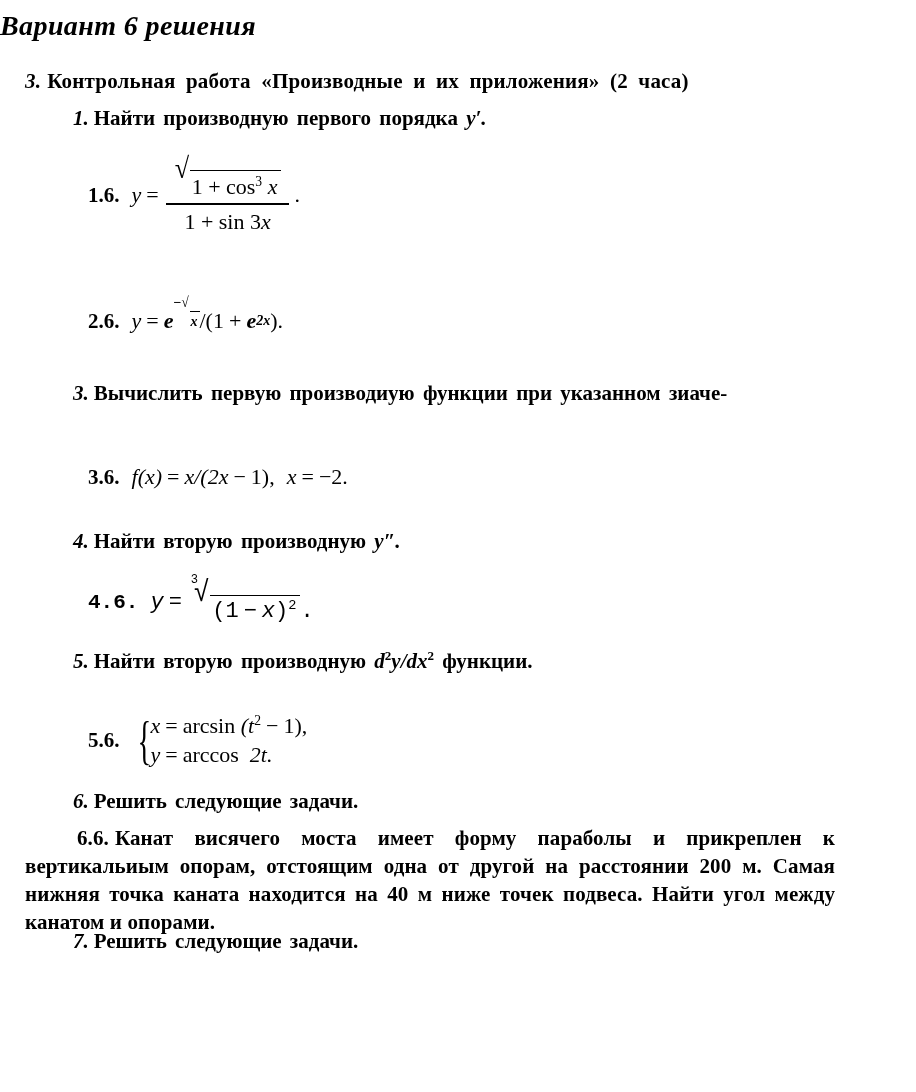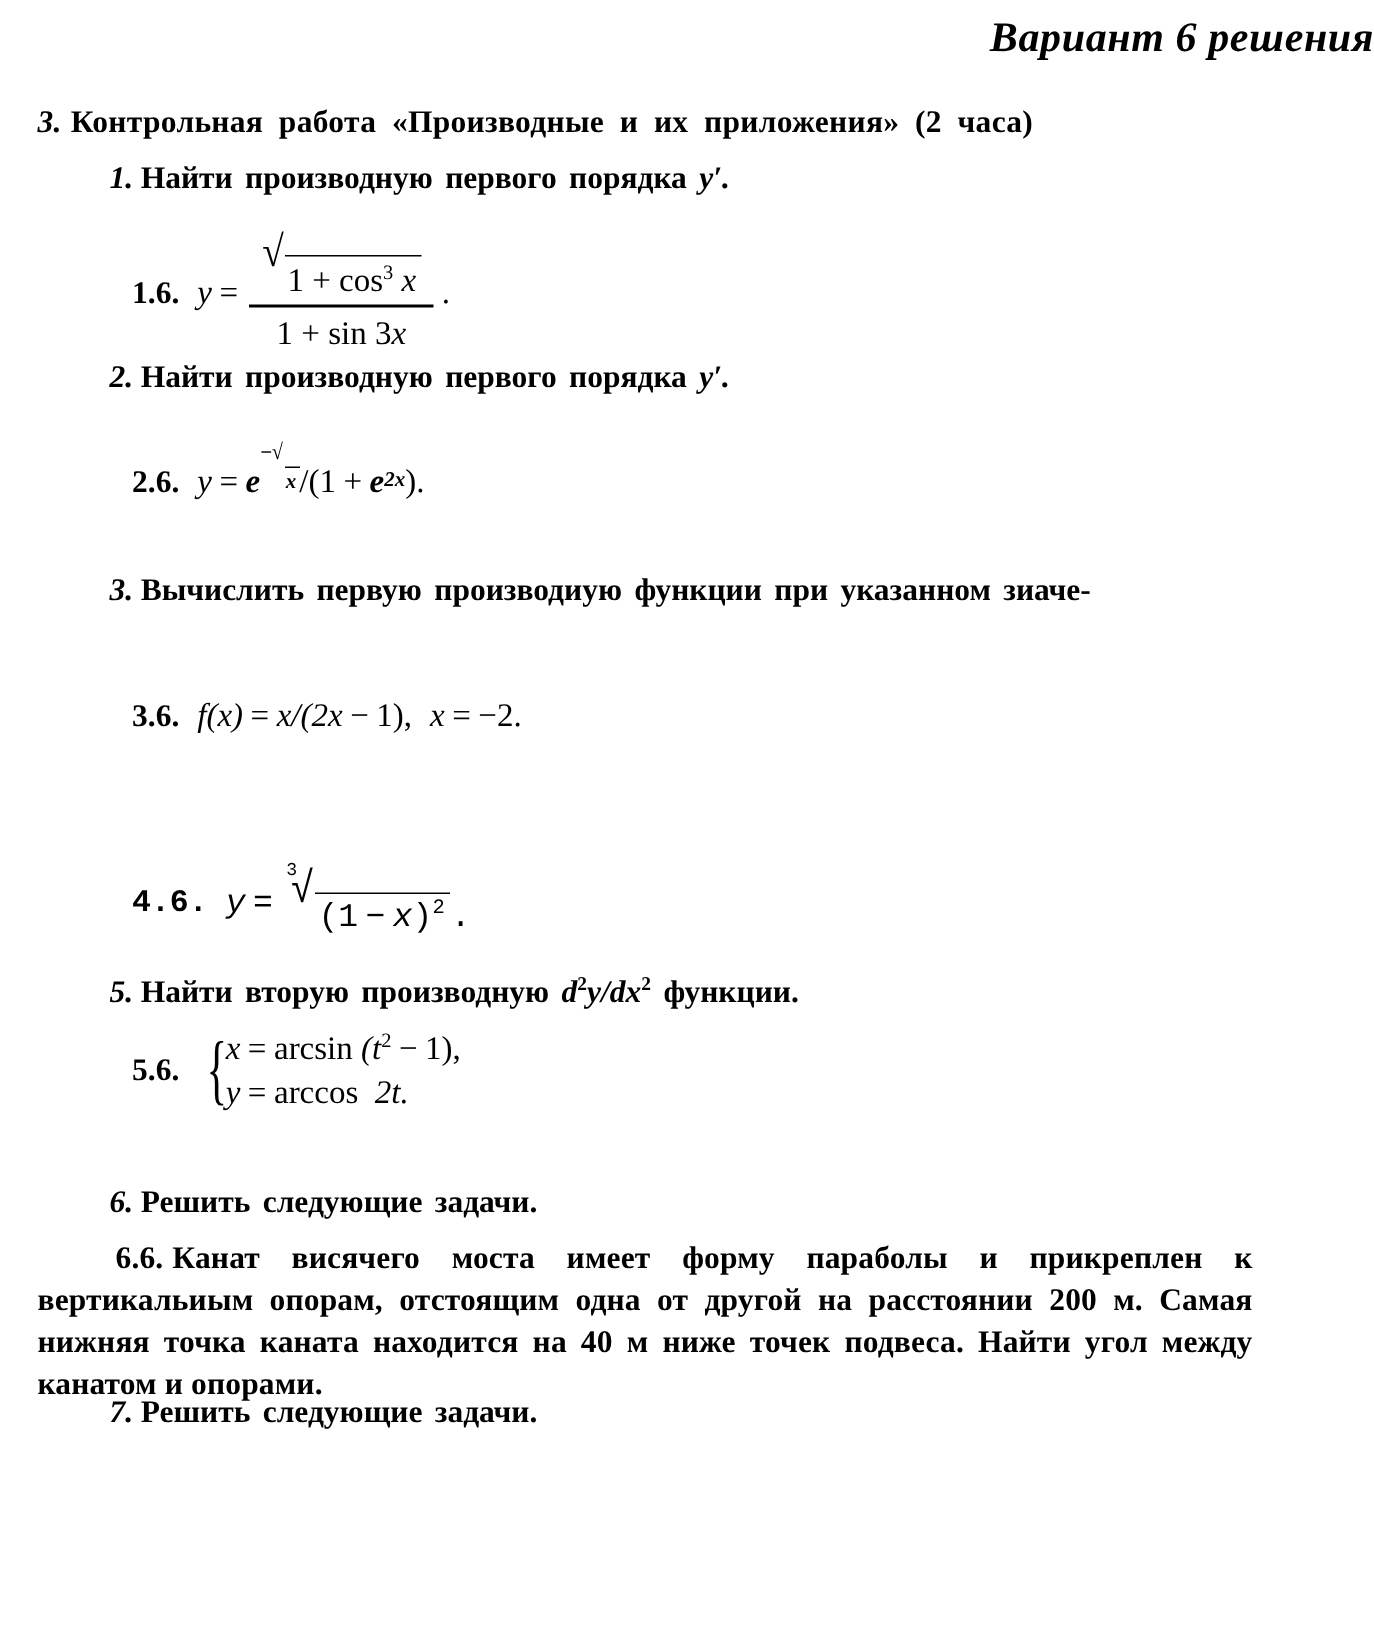--- a/index.html
+++ b/index.html
@@ -23,21 +23,21 @@
     height: 1092px;
     background: #ffffff;
   }
 
   
   .doc-title {
     position: absolute;
     left: 0;
     top: 10px;
     width: 916px;
-    text-align: right;
+    text-align: left;
     font-weight: bold;
     font-style: italic;
     font-size: 28px;
     letter-spacing: 0.4px;
   }
 
   
   .blk {
     position: absolute;
     font-size: 21px;
@@ -201,23 +201,20 @@
         <span class="radical">
           <span class="rsign">√</span>
           <span class="rbody"><span class="mrm">1 + cos</span><sup class="exp">3</sup>&nbsp;<span class="mi">x</span></span>
         </span>
       </span>
       <span class="den-part"><span class="mrm" style="font-style:normal;">1 + sin 3</span><span class="mi">x</span></span>
     </span>
     <span style="font-size:22px; padding-left:3px;">.</span>
   </div>
 
-  <div class="blk item-head spread2" style="left:73px; top:238px;">
-    <span class="inum">2.</span><span>Найти производную первого порядка</span>&nbsp;<span class="mi">y′.</span>
-  </div>
 
   <div class="blk math" style="left:88px; top:303px;">
     <span class="mlabel">2.6.</span>
     <span class="mi" style="font-size:22px;">y</span>
     <span class="mop" style="font-size:22px;">=</span>
     <span class="mi" style="font-size:22px; font-weight:bold;">e</span>
     <span style="font-size:14px; position:relative; top:-9px; font-weight:bold;"><span>−</span><span class="radical small">
           <span class="rsign">√</span>
           <span class="rbody" style="padding:1px 2px 0 1px;"><span class="mi">x</span></span>
         </span></span>
@@ -238,38 +235,41 @@
     <span class="mi" style="font-size:22px;">(x)</span>
     <span class="mop" style="font-size:22px;">=</span>
     <span class="mi" style="font-size:22px;">x/(2x</span>
     <span class="mop" style="font-size:22px;">−</span>
     <span style="font-size:22px;">1),</span>
     <span class="mi" style="font-size:22px; padding-left:12px;">x</span>
     <span class="mop" style="font-size:22px;">=</span>
     <span style="font-size:22px;">−2.</span>
   </div>
 
+  <div class="blk item-head spread2" style="left:73px; top:528px;">
+    <span class="inum">4.</span><span>Найти вторую производную</span>&nbsp;<span class="mi">y″.</span>
+  </div>
 
   <div class="blk math" style="left:88px; top:580px;font-family:Liberation Mono, monospace;">
     <span class="mlabel">4.6.</span>
     <span class="mi" style="font-size:22px;">y</span>
     <span class="mop" style="font-size:22px;">=</span>
     <span class="radical" style="font-size:22px; margin-left:6px;">
       <span class="ridx">3</span>
       <span class="rsign">√</span>
       <span class="rbody"><span class="mrm">(1</span><span class="mop">−</span><span class="mi">x</span><span class="mrm">)</span><sup class="exp">2</sup></span>
     </span>
     <span style="font-size:22px; align-self:flex-end;">.</span>
   </div>
 
   <div class="blk item-head spread2" style="left:73px; top:648px;">
     <span class="inum">5.</span><span>Найти вторую производную</span>&nbsp;<span class="mi">d</span><sup class="exp">2</sup><span class="mi">y/d</span><span class="mi">x</span><sup class="exp">2</sup>&nbsp;<span>функции.</span>
   </div>
 
-  <div class="blk math" style="left:88px; top:684px;">
+  <div class="blk math" style="left:88px; top:711px;">
     <span class="mlabel">5.6.</span>
     <span class="system">
       <span class="brace">{</span>
       <span class="rows">
         <span>
           <span class="mi">x</span><span class="mop">=</span><span class="mrm">arcsin</span>&nbsp;<span class="mi">(t</span><sup class="exp">2</sup><span class="mop">−</span><span class="mrm">1),</span>
         </span>
         <span>
           <span class="mi">y</span><span class="mop">=</span><span class="mrm">arccos</span>&nbsp;&nbsp;<span class="mi">2t.</span>
         </span>

